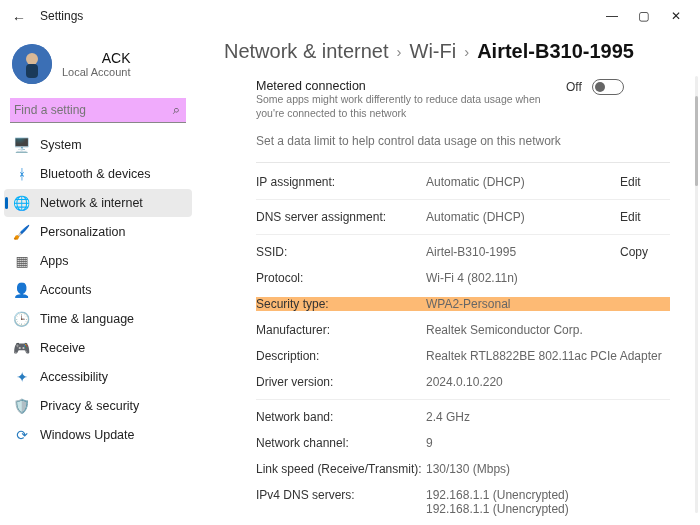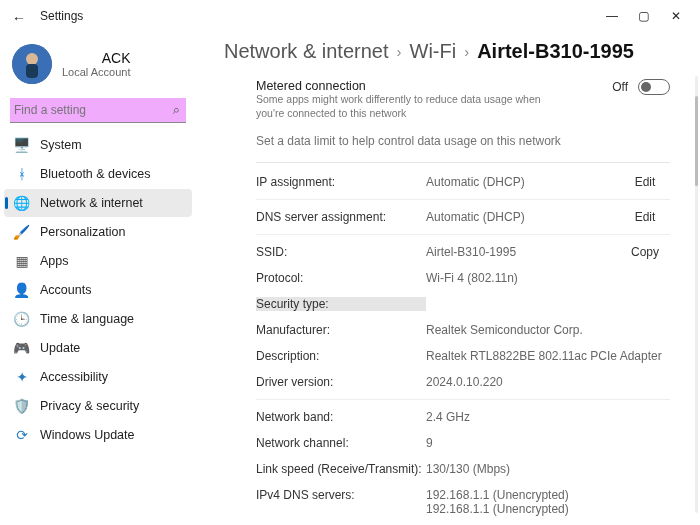--- a/index.html
+++ b/index.html
@@ -30,37 +30,37 @@
 .nav-item.active { background: #eaeaea; }
 .nav-item.active::before { content:""; position:absolute; left:1px; top:8px; bottom:8px; width:3px; background:#0067c0; border-radius:2px; }
 .nav-icon { width: 16px; height: 16px; display:flex; align-items:center; justify-content:center; font-size:14px; }
 
 .main { flex: 1; padding: 8px 30px 8px 24px; overflow-y: auto; position: relative; }
 .breadcrumb { display: flex; align-items: center; gap: 8px; margin-bottom: 14px; flex-wrap: wrap; }
 .bc-link { font-size: 20px; color: #555; cursor:pointer; font-weight: 400; }
 .bc-sep { font-size: 15px; color: #888; }
 .bc-current { font-size: 20px; color: #111; font-weight: 600; }
 
-.metered { display:flex; align-items:flex-start; justify-content:space-between; padding: 2px 0 8px 32px; }
+.metered { display:flex; align-items:flex-start; padding: 2px 0 8px 32px; }
 .metered-text { max-width: 310px; }
 .metered-title { font-size: 12.5px; color: #222; }
 .metered-desc { font-size: 10.5px; color: #777; line-height: 1.3; }
 .toggle-wrap { display:flex; align-items:center; gap:10px; font-size:12px; color:#333; }
 .toggle { width: 32px; height: 16px; border-radius: 10px; border: 1px solid #666; background:#fff; position:relative; cursor:pointer; }
 .toggle::after { content:""; position:absolute; left:2px; top:2px; width:10px; height:10px; border-radius:50%; background:#666; }
 
 .link { color:#737373; font-size:12px; padding: 6px 0 14px 32px; display:block; cursor:pointer; }
 .divider { border: none; border-top: 1px solid #e6e6e6; margin: 0 0 6px 32px; }
 
 .info { padding-left: 32px; }
 .row { display:flex; align-items:flex-start; padding: 6px 0; font-size:12px; }
 .row-label { width: 170px; color:#333; flex-shrink:0; }
 .row-value { color:#666; flex: 1; padding-right: 8px; }
-.row-action { width: 50px; text-align:center; color:#333; cursor:pointer; font-size:12px; }
-.row.hl .row-label, .row.hl .row-value { background: #e5e5e5; }
+.row-action { width: 50px; text-align:left; color:#333; cursor:pointer; font-size:12px; }
+.row.hl .row-label, .row.hl .row-value { background: #fdba74; }
 .row.hl .row-label { display:inline-block; }
 .row-divider { border-top: 1px solid #eee; margin: 4px 0; }
 
 .scrollbar { position:absolute; right:2px; top:44px; bottom:12px; width:3px; background:#eee; border-radius:2px; }
 .scrollbar-thumb { position:absolute; top:20px; width:100%; height:90px; background:#bbb; border-radius:2px; }
 </style>
 </head>
 <body>
 
 <div class="titlebar">
@@ -118,21 +118,21 @@
         <div class="nav-item">
           <span class="nav-icon" style="color: rgb(22, 181, 143);">👤</span>
           <span>Accounts</span>
         </div>
         <div class="nav-item">
           <span class="nav-icon" style="color: rgb(47, 143, 208);">🕒</span>
           <span>Time &amp; language</span>
         </div>
         <div class="nav-item">
           <span class="nav-icon" style="color: rgb(119, 119, 119);">🎮</span>
-          <span>Update</span>
+          <span>Receive</span>
         </div>
         <div class="nav-item">
           <span class="nav-icon" style="color: rgb(42, 125, 192);">✦</span>
           <span>Accessibility</span>
         </div>
         <div class="nav-item">
           <span class="nav-icon" style="color: rgb(42, 125, 192);">🛡️</span>
           <span>Privacy &amp; security</span>
         </div>
         <div class="nav-item">
@@ -182,20 +182,21 @@
         <span class="row-label">SSID:</span>
         <span class="row-value">Airtel-B310-1995</span>
         <span class="row-action">Copy</span>
       </div>
       <div class="row">
         <span class="row-label">Protocol:</span>
         <span class="row-value">Wi-Fi 4 (802.11n)</span>
       </div>
       <div class="row hl">
         <span class="row-label">Security type:</span>
+        <span class="row-value">WPA2-Personal</span>
       </div>
       <div class="row">
         <span class="row-label">Manufacturer:</span>
         <span class="row-value">Realtek Semiconductor Corp.</span>
       </div>
       <div class="row">
         <span class="row-label">Description:</span>
         <span class="row-value">Realtek RTL8822BE 802.11ac PCIe Adapter</span>
       </div>
       <div class="row">

